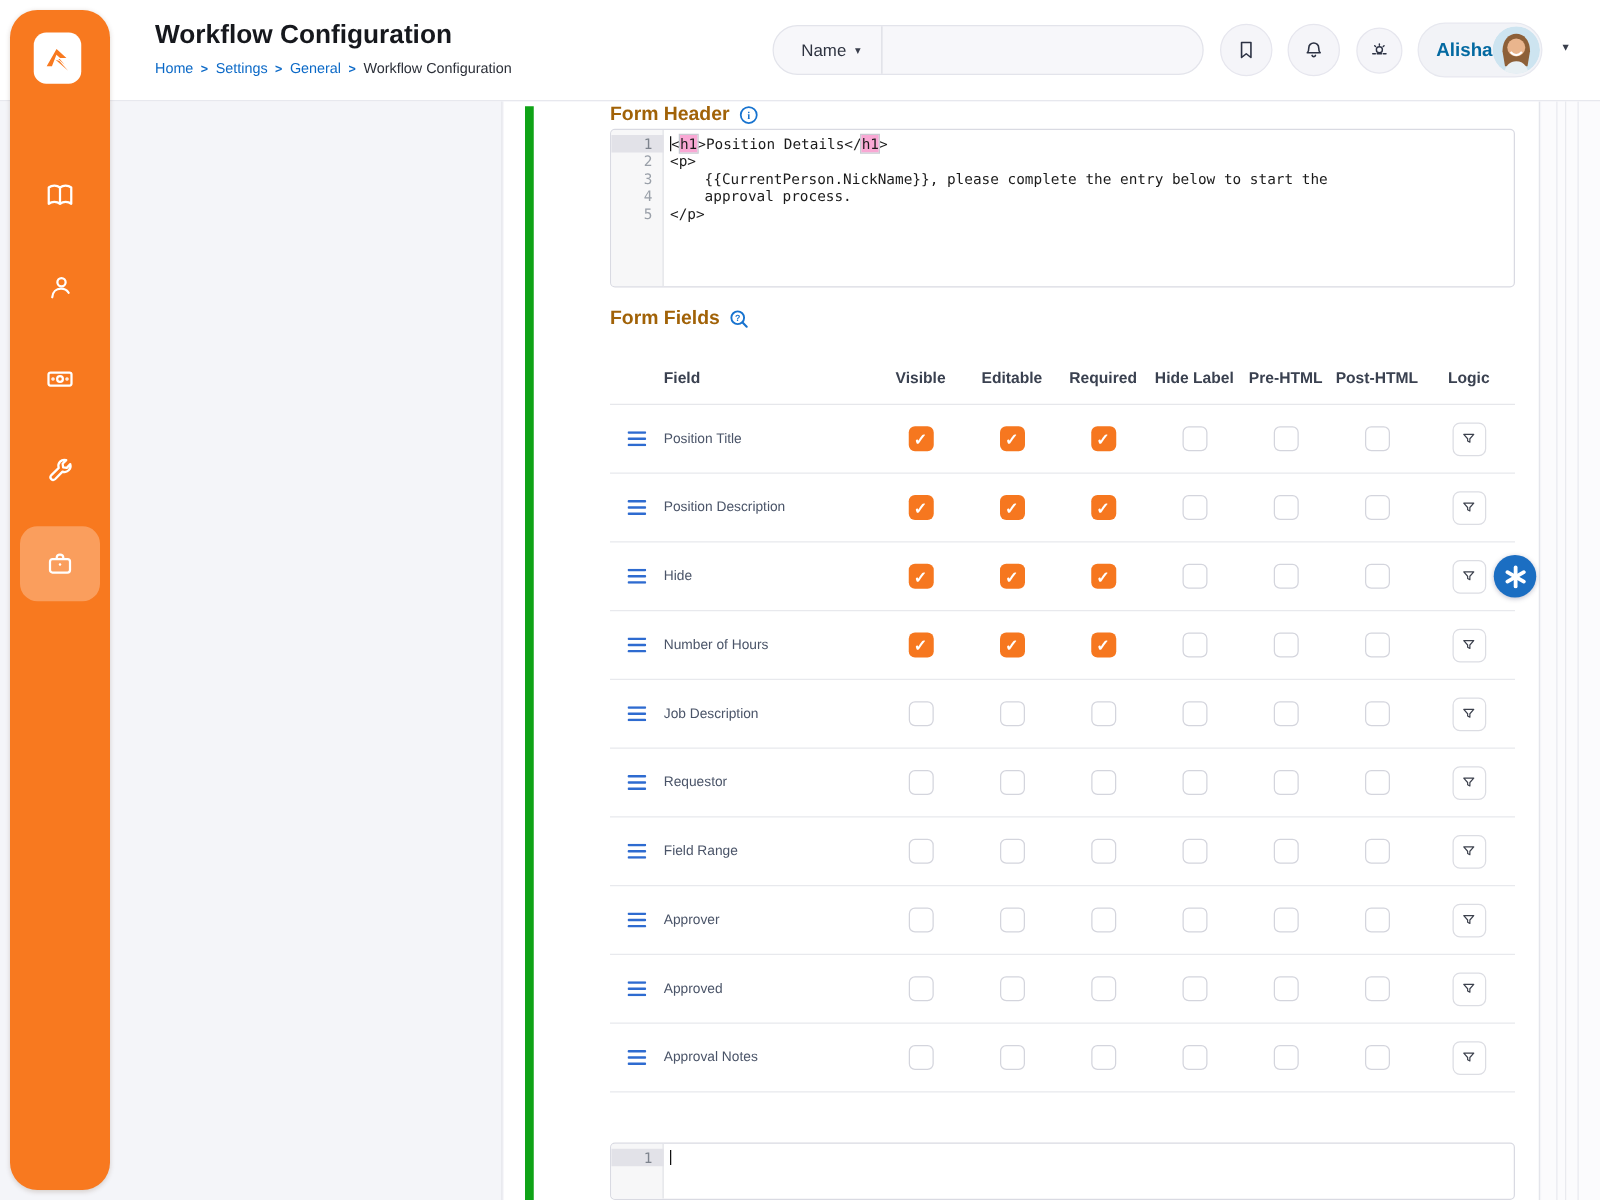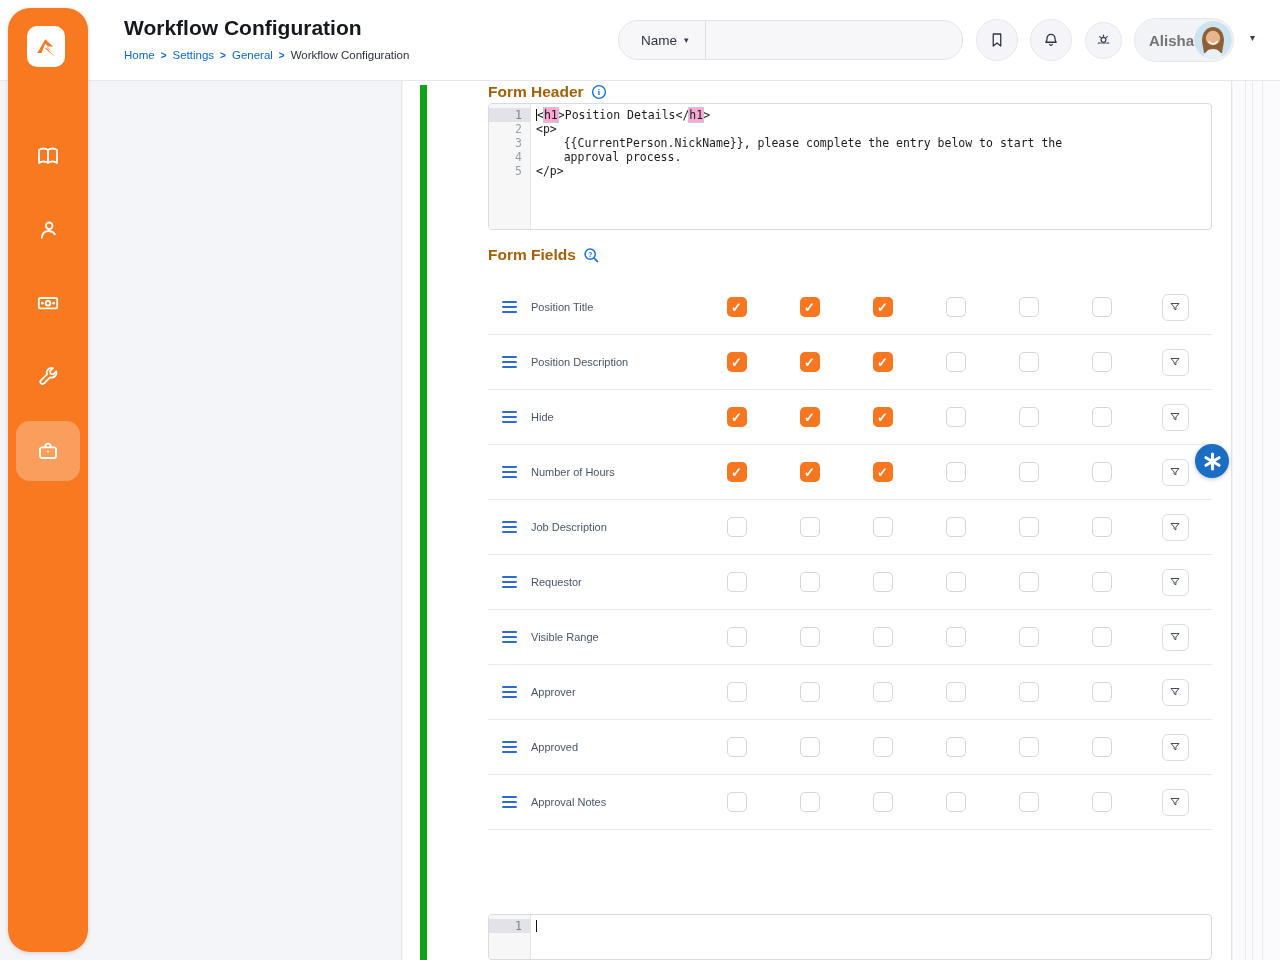--- a/index.html
+++ b/index.html
@@ -25,21 +25,21 @@
 
   .iconbtn { position:absolute; border-radius:50%; background:#f5f5f9; border:1px solid #e6e6ee;
     display:flex; align-items:center; justify-content:center; cursor:pointer; }
   .iconbtn.bookmark { left:976px; top:19px; width:42px; height:42px; }
   .iconbtn.bell     { left:1030px; top:19px; width:42px; height:42px; }
   .iconbtn.theme    { left:1085px; top:22px; width:37px; height:37px; }
 
   .user-pill { position:absolute; left:1134px; top:18px; height:44px; width:100px;
     background:#f2f3f7; border:1px solid #e7e8ef; border-radius:22px;
     display:flex; align-items:center; justify-content:space-between; padding:0 3px 0 14px; cursor:pointer; }
-  .user-name { font-size:15px; font-weight:600; color:#737373; }
+  .user-name { font-size:15px; font-weight:600; color:#0369a1; }
   .avatar { width:38px; height:38px; border-radius:50%; overflow:hidden; flex:none; }
   .user-caret { position:absolute; left:1250px; top:32px; font-size:10px; color:#3a3f4c; cursor:pointer; }
 
   
   .sidebar { position:absolute; left:8px; top:8px; width:80px; height:944px;
     background:#f8791f; border-radius:22px; z-index:5; box-shadow:0 1px 4px rgba(80,40,0,.18); }
   .logo { position:absolute; left:19px; top:18px; width:38px; height:41px;
     background:#ffffff; border-radius:10px; display:flex; align-items:center; justify-content:center; cursor:pointer; }
   .side-item { position:absolute; left:8px; width:64px; height:60px; border-radius:14px;
     display:flex; align-items:center; justify-content:center; cursor:pointer; }
@@ -264,20 +264,31 @@
   <span>
     <svg width="17" height="17" viewBox="0 0 18 18" fill="none">
         <circle cx="7.6" cy="7.6" r="5.4" stroke="#1773cf" stroke-width="1.6"></circle>
         <path d="M11.7 11.7 L15.2 15.2" stroke="#1773cf" stroke-width="1.8" stroke-linecap="round"></path>
         <text x="7.6" y="10.3" text-anchor="middle" font-size="7.5" font-weight="bold" fill="#1773cf">?</text>
       </svg>
   </span>
 </div>
 
 <div class="ftable">
+  <div class="fhead">
+    <span class="col"></span>
+    <span class="col first">Field</span>
+    <span class="col">Visible</span>
+    <span class="col">Editable</span>
+    <span class="col">Required</span>
+    <span class="col">Hide Label</span>
+    <span class="col">Pre-HTML</span>
+    <span class="col">Post-HTML</span>
+    <span class="col">Logic</span>
+  </div>
   <div id="rows">
   <div class="frow">
     <span class="drag">
       <svg width="15" height="12" viewBox="0 0 15 12">
             <rect y="0" width="15" height="2" rx="1" fill="#2e6bd0"></rect>
             <rect y="5" width="15" height="2" rx="1" fill="#2e6bd0"></rect>
             <rect y="10" width="15" height="2" rx="1" fill="#2e6bd0"></rect>
           </svg>
     </span>
     <span class="fname">Position Title</span>
@@ -489,21 +500,21 @@
   </div>
 
   <div class="frow">
     <span class="drag">
       <svg width="15" height="12" viewBox="0 0 15 12">
             <rect y="0" width="15" height="2" rx="1" fill="#2e6bd0"></rect>
             <rect y="5" width="15" height="2" rx="1" fill="#2e6bd0"></rect>
             <rect y="10" width="15" height="2" rx="1" fill="#2e6bd0"></rect>
           </svg>
     </span>
-    <span class="fname">Visible Range</span>
+    <span class="fname">Field Range</span>
     <span class="cbcell">
           <span class="checkbox"></span>
         </span>
     <span class="cbcell">
           <span class="checkbox"></span>
         </span>
     <span class="cbcell">
           <span class="checkbox"></span>
         </span>
     <span class="cbcell">

